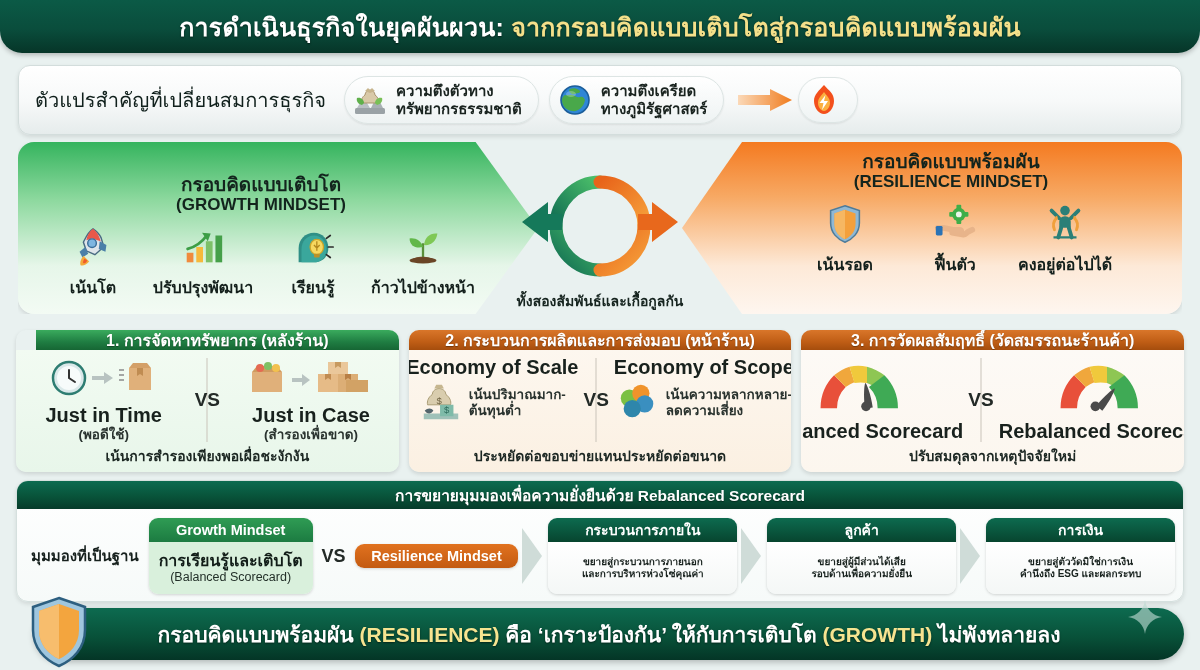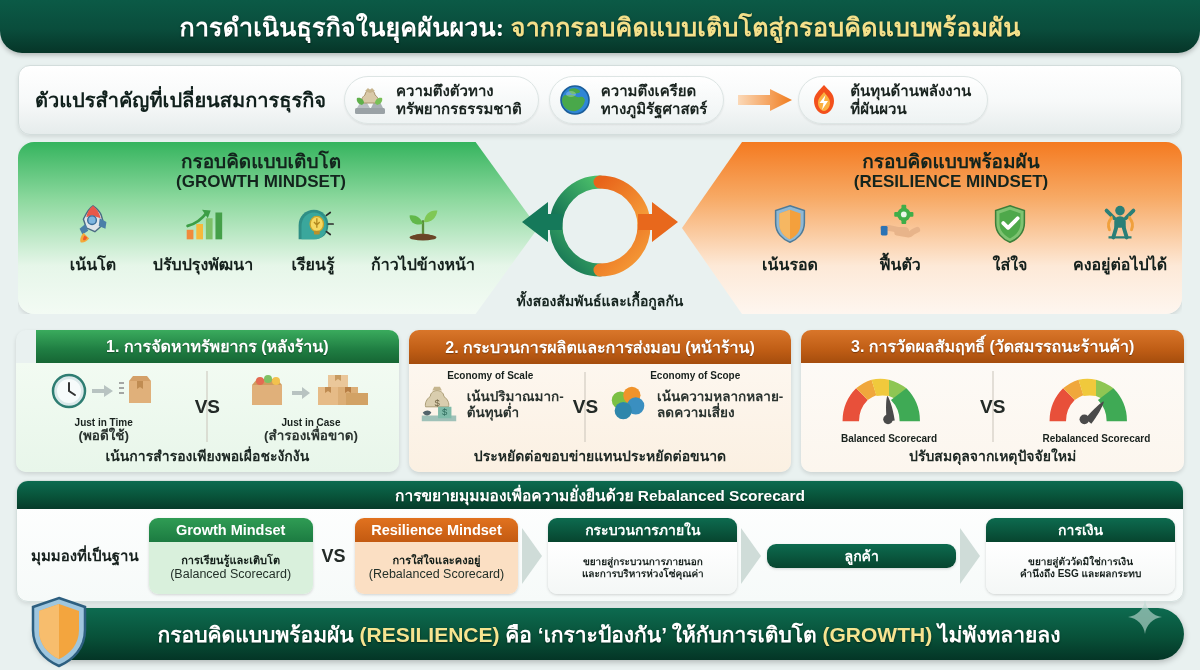--- a/index.html
+++ b/index.html
@@ -11,36 +11,35 @@
   }
   .page { position: relative; width: 1200px; height: 670px; background: #e9f1f0; }
 
   
   .header {
     position: absolute; left: 0; top: 0; width: 1200px; height: 53px;
     background: linear-gradient(180deg, #0b5a46 0%, #0a4d3c 55%, #063528 100%);
     border-radius: 0 0 22px 22px;
     display: flex; align-items: center; justify-content: center;
     box-shadow: 0 2px 5px rgba(0,0,0,.25);
-    font-family: Liberation Serif, serif;
   }
   .header-title { font-size: 25px; font-weight: bold; white-space: nowrap;
     text-shadow: 0 1px 2px rgba(0,0,0,.55); letter-spacing: .2px; }
   .ht-white { color: #ffffff; }
   .ht-gold  { color: #f4e08a; }
 
   
   .drivers {
     position: absolute; left: 18px; top: 65px; width: 1164px; height: 70px;
     background: linear-gradient(180deg, #ffffff 0%, #f7f9f9 52%, #e6ecec 100%);
     border: 1px solid #d3dddc; border-radius: 12px;
     display: flex; align-items: center; padding: 0 16px;
     box-shadow: 0 2px 4px rgba(0,0,0,.10);
   }
-  .drivers-label { font-size: 20px; font-weight: bold; color: #10201c; white-space: nowrap; margin-right: 18px; }
+  .drivers-label { font-size: 20px; font-weight: normal; color: #10201c; white-space: nowrap; margin-right: 18px; }
   .driver {
     display: flex; align-items: center; gap: 9px; margin-right: 10px;
     background: linear-gradient(180deg,#ffffff,#eef3f3);
     border: 1px solid #dde5e4; border-radius: 28px; padding: 5px 16px 5px 8px;
     box-shadow: 0 1px 2px rgba(0,0,0,.08);
   }
   .driver-text { font-size: 15px; font-weight: bold; color: #19231f; line-height: 1.2; white-space: nowrap; }
   .driver-ico { width: 34px; height: 34px; flex: 0 0 34px; }
   .flow-arrow { width: 56px; height: 26px; flex: 0 0 56px; margin: 0 4px; }
 
@@ -56,59 +55,59 @@
     background: linear-gradient(180deg,#35b45e 0%, #8ed99f 34%, #e6f6e9 72%, #f3fbf4 100%);
     clip-path: polygon(0 0, 88% 0, 100% 50%, 88% 100%, 0 100%);
   }
   .mind-right {
     right: 0; width: 500px;
     background: linear-gradient(180deg,#f47a20 0%, #f7a964 32%, #fde9d7 72%, #fef6ef 100%);
     clip-path: polygon(12% 0, 100% 0, 100% 100%, 12% 100%, 0 50%);
   }
   .mind-title { font-size: 19px; font-weight: bold; color: #13241d; text-align: center; line-height: 1.12; }
   .mind-title .en { font-size: 17px; }
-  .mind-left .mind-title { margin-right: 34px; }
+  .mind-left .mind-title { margin-right: 34px; margin-top: 23px; }
   .mind-right .mind-title { margin-left: 38px; }
   .mind-items { display: flex; align-items: flex-end; gap: 6px; margin-top: 10px; }
   .mind-left .mind-items { margin-right: 40px; }
   .mind-right .mind-items { margin-left: 46px; }
   .mind-item { width: 104px; display: flex; flex-direction: column; align-items: center; gap: 5px; }
   .mind-item svg { display: block; }
   .mind-lbl { font-size: 16px; font-weight: bold; color: #14201c; white-space: nowrap; }
 
   .center-cycle { position: absolute; left: 50%; top: 18px; transform: translateX(-50%); }
   .center-note {
     position: absolute; left: 50%; top: 148px; transform: translateX(-50%);
     font-size: 14px; font-weight: bold; color: #16241f; white-space: nowrap;
   }
 
   
   .cards { position: absolute; left: 16px; top: 330px; width: 1168px; height: 142px;
            display: flex; gap: 10px; }
   .card { flex: 1; border-radius: 10px; overflow: hidden;
           box-shadow: 0 2px 4px rgba(0,0,0,.13); display: flex; flex-direction: column; }
-  .card-hd { height: 34px; display: flex; align-items: center; justify-content: center;
+  .card-hd { height: 20px; display: flex; align-items: center; justify-content: center;
              font-size: 16px; font-weight: bold; color: #fff; white-space: nowrap;
              text-shadow: 0 1px 1px rgba(0,0,0,.35); }
   .hd-green { background: linear-gradient(180deg,#3aab5d 0%, #1f7d42 60%, #166634 100%); margin-left: 20px; }
   .hd-orange{ background: linear-gradient(180deg,#d9762a 0%, #bf5d15 60%, #a54d0d 100%); }
   .card-body { flex: 1; display: flex; flex-direction: column; align-items: center; padding: 6px 8px 5px; }
   .body-green { background: linear-gradient(180deg,#f2fbf2 0%, #e8f6ea 100%); }
   .body-cream { background: linear-gradient(180deg,#fdf7ef 0%, #fbf0e2 100%); }
   .body-white { background: linear-gradient(180deg,#fdfaf6 0%, #fcf6ee 100%); }
   .compare { display: flex; align-items: flex-start; justify-content: center; width: 100%; flex: 1; }
   .cmp-side { flex: 1; display: flex; flex-direction: column; align-items: center; justify-content: flex-start; }
   .vs-sep { width: 48px; display: flex; align-items: center; justify-content: center;
             position: relative; align-self: stretch; }
   .vs-sep::before { content: ""; position: absolute; left: 50%; top: 2px; bottom: 2px; width: 1px;
                     background: #c9c3ba; transform: translateX(-50%); }
   .vs-txt { position: relative; font-size: 19px; font-weight: bold; color: #232a27;
             background: transparent; padding: 0 5px; z-index: 2; }
   .cmp-row { display: flex; align-items: center; gap: 6px; }
-  .cmp-ttl-en { font-size: 10px; font-weight: bold; color: #18211d; white-space: nowrap; }
+  .cmp-ttl-en { font-size: 20px; font-weight: bold; color: #18211d; white-space: nowrap; }
   .cmp-sub { font-size: 13.5px; font-weight: bold; color: #2a332f; white-space: nowrap; line-height: 1.15; }
   .card-foot { font-size: 14px; font-weight: bold; color: #1c2723; text-align: center;
                white-space: nowrap; padding-top: 1px; }
 
   
   .persp { position: absolute; left: 16px; top: 480px; width: 1168px; height: 122px;
            background: linear-gradient(180deg,#ffffff 0%, #f6faf9 100%);
            border: 1px solid #d5e0de; border-radius: 12px; overflow: hidden;
            box-shadow: 0 2px 4px rgba(0,0,0,.10); }
   .persp-hd { height: 28px; background: linear-gradient(180deg,#0c6b50 0%, #085138 60%, #063b2a 100%);
@@ -119,21 +118,21 @@
   .base-lbl { font-size: 15px; font-weight: bold; color: #16201d; white-space: nowrap; padding: 0 6px; }
   .mini { width: 170px; border-radius: 9px; overflow: hidden; box-shadow: 0 1px 3px rgba(0,0,0,.16); }
   .mini-hd { height: 24px; display: flex; align-items: center; justify-content: center;
              font-size: 14.5px; font-weight: bold; color: #fff; white-space: nowrap; }
   .mini-hd.g { background: linear-gradient(180deg,#2f9c54 0%, #1c7b41 100%); }
   .mini-hd.o { background: linear-gradient(180deg,#e1721f 0%, #c35a11 100%); }
   .mini-bd { height: 52px; display: flex; flex-direction: column; align-items: center;
              justify-content: center; line-height: 1.2; }
   .mini-bd.g { background: #d9f0dc; }
   .mini-bd.o { background: #fbdfc3; }
-  .mini-th { font-size: 11px; font-weight: bold; color: #121d18; white-space: nowrap; }
+  .mini-th { font-size: 16px; font-weight: bold; color: #121d18; white-space: nowrap; }
   .mini-en { font-size: 12.5px; color: #233029; white-space: nowrap; }
   .vs-mid { font-size: 18px; font-weight: bold; color: #232a27; padding: 0 5px; }
   .chev { width: 22px; height: 56px; flex: 0 0 22px; }
   .pill { width: 196px; border-radius: 9px; overflow: hidden; box-shadow: 0 1px 3px rgba(0,0,0,.16); }
   .pill-hd { height: 24px; background: linear-gradient(180deg,#0d6b4f 0%, #07452f 100%);
              display: flex; align-items: center; justify-content: center;
              font-size: 14px; font-weight: bold; color: #fff; white-space: nowrap; }
   .pill-bd { height: 52px; background: linear-gradient(180deg,#ffffff,#f4f7f6);
              display: flex; flex-direction: column; align-items: center; justify-content: center;
              line-height: 1.25; }
@@ -214,24 +213,20 @@
     </span>
 
     <div class="driver">
       <span class="driver-ico">
         <svg viewBox="0 0 34 34" width="34" height="34">
           <path d="M17 2c5 6 10 8 10 16 0 7-5 13-10 13S7 25 7 18C7 11 12 8 17 2z" fill="#f3501c"></path>
           <path d="M17 9c3 4 6 6 6 11 0 4-3 8-6 8s-6-4-6-8c0-5 3-7 6-11z" fill="#fbb040"></path>
           <path d="M18.5 12l-6 8h4l-1.5 7 6-9h-4z" fill="#ffffff"></path>
         </svg>
       </span>
-      <div class="driver-text">
-        <div>ต้นทุนด้านพลังงาน</div>
-        <div>ที่ผันผวน</div>
-      </div>
     </div>
   </div>
 
   <div class="band">
 
     <div class="mind-panel mind-left">
       <div class="mind-title">
         <div>กรอบคิดแบบเติบโต</div>
         <div class="en">(GROWTH MINDSET)</div>
       </div>
@@ -324,30 +319,20 @@
                 <rect x="33" y="11.5" width="5" height="5" rx="1"></rect>
               </g>
               <circle cx="28" cy="14" r="3" fill="#e9f6ea"></circle>
               <path d="M6 28h6l10 2h7c2 0 2 3 0 3h-8l12 2c2 0 3-2 5-3l4-2" fill="none" stroke="#e8b48a" stroke-width="6" stroke-linecap="round" stroke-linejoin="round"></path>
               <rect x="4" y="26" width="7" height="10" rx="1.5" fill="#2b73b5"></rect>
             </svg>
           </span>
           <span class="mind-lbl">ฟื้นตัว</span>
         </div>
 
-        <div class="mind-item">
-          <span>
-            <svg viewBox="0 0 48 48" width="46" height="46">
-              <path d="M24 5l15 5v13c0 10-7 17-15 20-8-3-15-10-15-20V10z" fill="#7ec371" stroke="#3c7f3a" stroke-width="1.6"></path>
-              <path d="M24 9l11 4v10c0 8-5 13-11 16-6-3-11-8-11-16V13z" fill="#4ea84a"></path>
-              <path d="M17 23l5 5 10-10" fill="none" stroke="#ffffff" stroke-width="4" stroke-linecap="round" stroke-linejoin="round"></path>
-            </svg>
-          </span>
-          <span class="mind-lbl">ใส่ใจ</span>
-        </div>
 
         <div class="mind-item">
           <span>
             <svg viewBox="0 0 48 48" width="46" height="46">
               <circle cx="24" cy="10" r="5" fill="#2b7f77"></circle>
               <path d="M24 16c4 0 6 3 6 6v6h-12v-6c0-3 2-6 6-6z" fill="#2b7f77"></path>
               <path d="M18 18L10 10M30 18l8-8" stroke="#2b7f77" stroke-width="4" stroke-linecap="round"></path>
               <path d="M20 28l-3 10M28 28l3 10" stroke="#2b7f77" stroke-width="4" stroke-linecap="round"></path>
               <path d="M12 38h24" stroke="#2b7f77" stroke-width="2.5"></path>
               <path d="M13 30c-2-5-1-9 2-12" fill="none" stroke="#f0a03c" stroke-width="3" stroke-linecap="round"></path>
@@ -538,24 +523,20 @@
         <div class="mini-bd g">
           <div class="mini-th">การเรียนรู้และเติบโต</div>
           <div class="mini-en">(Balanced Scorecard)</div>
         </div>
       </div>
 
       <div class="vs-mid">VS</div>
 
       <div class="mini">
         <div class="mini-hd o">Resilience Mindset</div>
-        <div class="mini-bd o">
-          <div class="mini-th">การใส่ใจและคงอยู่</div>
-          <div class="mini-en">(Rebalanced Scorecard)</div>
-        </div>
       </div>
 
       <span class="chev">
         <svg viewBox="0 0 22 56" width="22" height="56">
             <path d="M0 0l20 28L0 56z" fill="#cfdcd8"></path>
           </svg>
       </span>
 
       <div class="pill">
         <div class="pill-hd">กระบวนการภายใน</div>
@@ -566,20 +547,24 @@
       </div>
 
       <span class="chev">
         <svg viewBox="0 0 22 56" width="22" height="56">
             <path d="M0 0l20 28L0 56z" fill="#cfdcd8"></path>
           </svg>
       </span>
 
       <div class="pill">
         <div class="pill-hd">ลูกค้า</div>
+        <div class="pill-bd">
+          <div class="pill-l">ขยายสู่ผู้มีส่วนได้เสีย</div>
+          <div class="pill-l">รอบด้านเพื่อความยั่งยืน</div>
+        </div>
       </div>
 
       <span class="chev">
         <svg viewBox="0 0 22 56" width="22" height="56">
             <path d="M0 0l20 28L0 56z" fill="#cfdcd8"></path>
           </svg>
       </span>
 
       <div class="pill">
         <div class="pill-hd">การเงิน</div>

